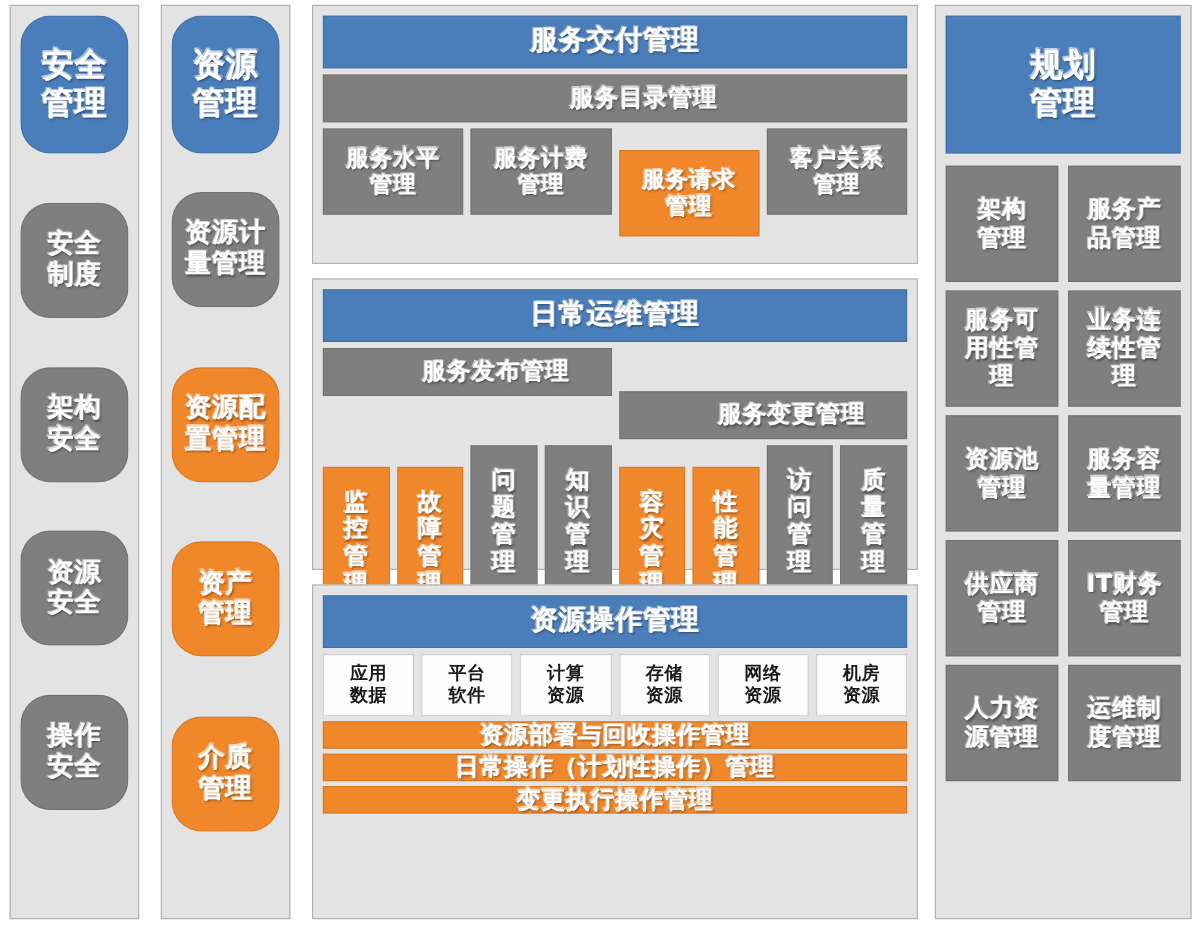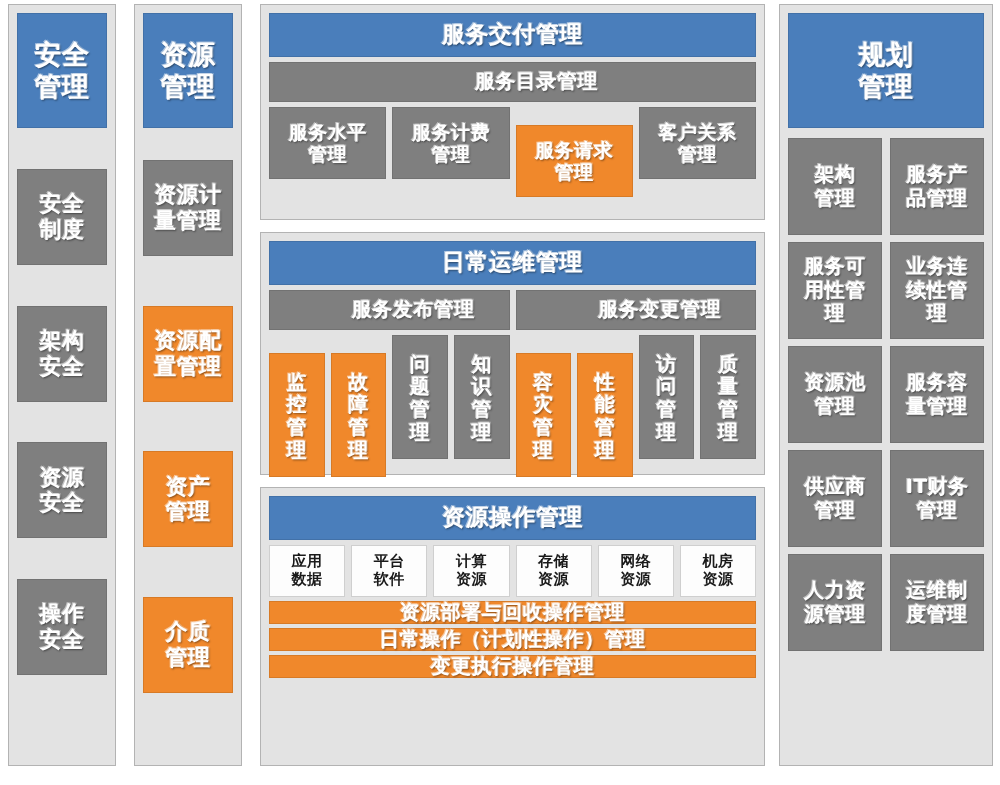--- a/index.html
+++ b/index.html
@@ -57,20 +57,21 @@
   }
 
   .tile span { display: block; white-space: pre-line; }
 
   
   .side-col { width: 116px; }
   .side-col .tile {
     width: 100%;
     height: 96px;
     font-size: 22px;
+    border-radius: 25px;
   }
   .side-col .head { height: 115px; font-size: 27px; }
 
   .side-stack { display: flex; flex-direction: column; height: 100%; }
   .side-stack .sp { flex: 1 1 auto; min-height: 4px; }
 
   
   .center-head {
     width: 100%;
     height: 44px;
@@ -213,21 +214,21 @@
   </div>
 
   <div class="panel" style="left:260px; top:232px; width:505px; height:243px;">
     <div class="tile blue center-head">
       <span>日常运维管理</span>
     </div>
     <div class="row" style="margin-top:5px;">
       <div class="tile grey sub-bar" style="flex:1 1 0; width:auto;">
         <span>服务发布管理</span>
       </div>
-      <div class="tile grey sub-bar" style="flex:1 1 0; width:auto;">
+      <div class="tile grey sub-bar" style="flex:1 1 0; width:auto;margin-top:36px;">
         <span>服务变更管理</span>
       </div>
     </div>
     <div class="vert-row">
       <div class="tile orange vert-tile">
         <span>监
 控
 管
 理</span>
       </div>

